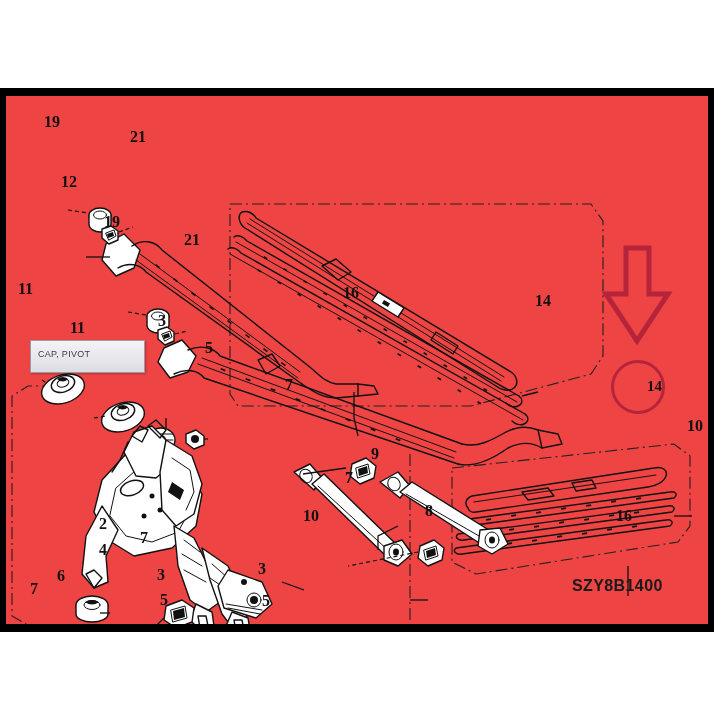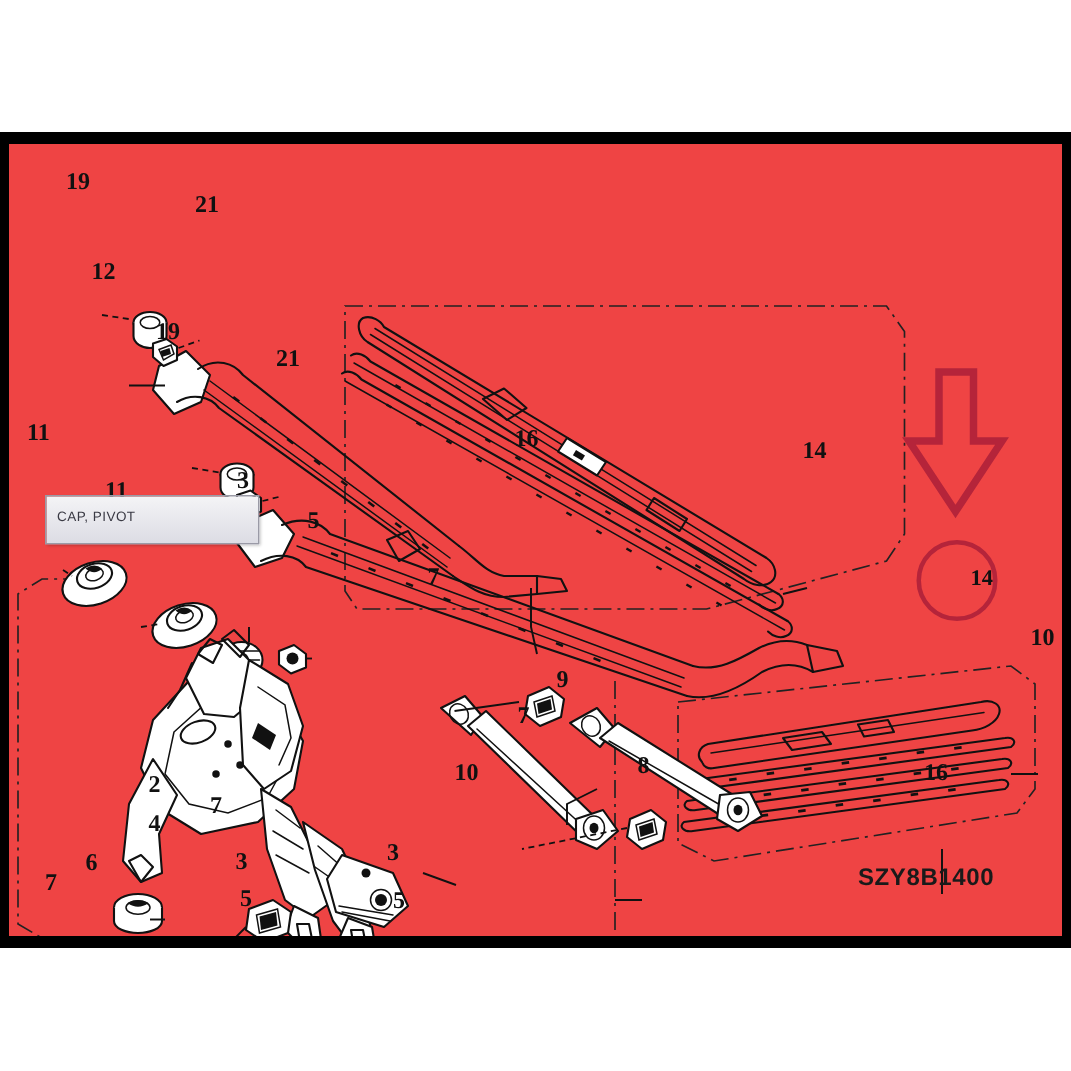--- a/index.html
+++ b/index.html
@@ -18,23 +18,23 @@
 
   .lbl{position:absolute;font-weight:bold;color:#111;
        font-family:"Liberation Serif","DejaVu Serif",serif;
        line-height:1;white-space:nowrap;}
   .n{font-size:16px;}
 
   .code{position:absolute;font-size:16px;font-weight:bold;color:#1a1a1a;
         letter-spacing:.4px;font-family:"Liberation Sans",sans-serif;}
 
   
-  #tip{position:absolute;left:24px;top:234px;width:113px;height:31px;
+  #tip{position:absolute;left:24px;top:244px;width:113px;height:31px;
        background:linear-gradient(#f4f4f6,#dcdce4);
-       border:1px solid #9a9aa6;box-shadow:1px 1px 2px rgba(0,0,0,.25);padding-left:28px;}
+       border:1px solid #9a9aa6;box-shadow:1px 1px 2px rgba(0,0,0,.25);}
   #tip span{position:absolute;left:7px;top:8px;font-size:9px;color:#3a3a44;
             font-family:"Liberation Sans",sans-serif;letter-spacing:.3px;}
 
   
   #redcircle{position:absolute;left:605px;top:264px;width:54px;height:54px;
              border:3px solid #b5243a;border-radius:50%;box-sizing:border-box;}
   #redcircle b{position:absolute;left:0;right:0;top:15px;text-align:right;
                font-size:15px;color:#111;font-weight:bold;
                font-family:"Liberation Serif",serif;}
   #redarrow{position:absolute;left:594px;top:148px;width:75px;height:103px;}

